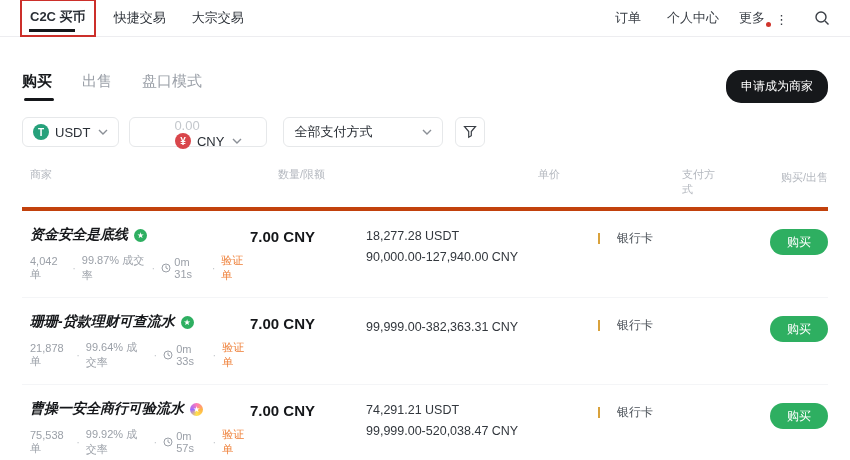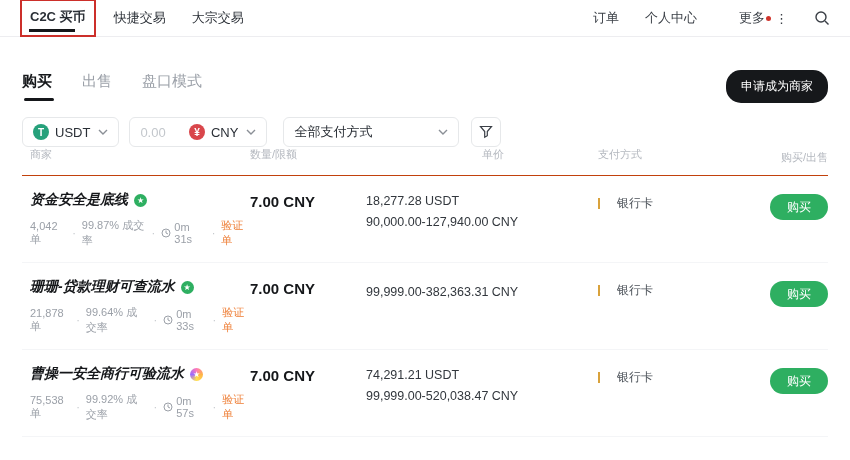--- a/index.html
+++ b/index.html
@@ -17,21 +17,21 @@
   .nav-left, .nav-right { display:flex; align-items:center; }
   .nav-item { font-size:13px; color:#2a2f36; margin-right:26px; cursor:pointer; white-space:nowrap; }
   .nav-right .nav-item { margin-right:0; margin-left:26px; color:#3a3f46; }
   .nav-item-c2c {
     position:relative; font-weight:bold; border:2px solid #cc2f2a;
     padding:7px 8px 9px 8px; margin-right:18px;
   }
   .nav-item-c2c::after {
     content:""; position:absolute; left:7px; bottom:3px; width:46px; height:3px; background:#15171a;
   }
-  .more-wrap { position:relative; display:flex; align-items:center; margin-left:42px; }
+  .more-wrap { position:relative; display:flex; align-items:flex-end; margin-left:20px; }
   .red-dot { width:5px; height:5px; border-radius:50%; background:#d0342c; display:inline-block; margin:1px 0 0 1px; }
   .kebab { font-size:13px; color:#3a3f46; margin-left:4px; letter-spacing:0; }
   .search-btn { margin-left:26px; display:flex; align-items:center; cursor:pointer; }
 
   
   .main { padding:0 22px; }
 
   .tabs-row { margin-top:33px; display:flex; align-items:center; justify-content:space-between; }
   .tabs { display:flex; align-items:flex-end; }
   .tab { font-size:15px; color:#9ba0a8; margin-right:30px; padding-bottom:10px; position:relative; cursor:pointer; }
@@ -50,34 +50,34 @@
     background:#fff; font-size:13px; color:#2a2f36;
   }
   .crypto-select { padding:0 10px; margin-right:10px; cursor:pointer; }
   .coin-icon {
     width:16px; height:16px; border-radius:50%; color:#fff; font-size:10px; font-weight:bold;
     display:flex; align-items:center; justify-content:center; margin-right:6px; flex:0 0 16px;
   }
   .icon-usdt { background:#26a17b; }
   .icon-cny { background:#d9464b; }
   .chev { margin-left:8px; display:flex; }
-  .amount-box { width:138px; margin-right:16px; padding:0 10px; }
+  .amount-box { width:138px; margin-right:16px; padding:0 24px;flex-direction:column; }
   .amount-box input {
     border:none; outline:none; width:48px; font-size:13px; color:#2a2f36; font-family:inherit; background:transparent;
   }
   .amount-box input::placeholder { color:#c3c7cc; }
   .fiat-chip { display:flex; align-items:center; margin-left:auto; cursor:pointer; }
-  .payment-select { width:176px; padding:0 10px; justify-content:space-between; margin-right:12px; cursor:pointer; }
+  .payment-select { width:160px; padding:0 10px; justify-content:space-between; margin-right:12px; cursor:pointer; }
   .funnel-btn {
     width:30px; height:30px; border:1px solid #e6e8ea; border-radius:6px; background:#fff;
     display:flex; align-items:center; justify-content:center; cursor:pointer;
   }
 
   
-  .thead { display:flex; padding-bottom:10px; border-bottom:1px solid #c2410c; }
+  .thead { display:flex; margin-top:20px; padding-bottom:10px; border-bottom:4px solid #c2410c;gap:28px; }
   .th { font-size:11px; color:#b4b8bf; }
   .col-merchant { width:228px; padding-left:8px; }
   .col-price { width:116px; }
   .col-amount { width:232px; }
   .col-payment { flex:1; }
   .col-action { width:80px; text-align:right; }
 
   .trow { display:flex; padding:15px 0 14px 0; border-bottom:1px solid #f4f5f7; }
   .trow:last-child { border-bottom:none; }
   .m-name { font-size:14px; font-weight:bold; color:#15171a; display:flex; align-items:center; cursor:pointer;font-style:italic; }

